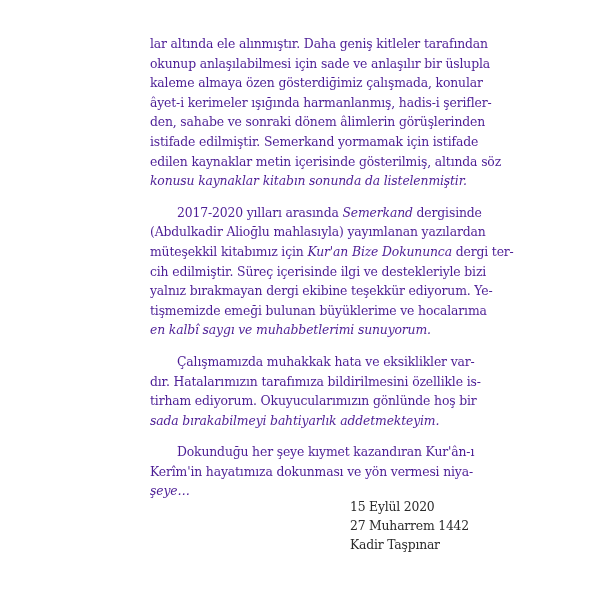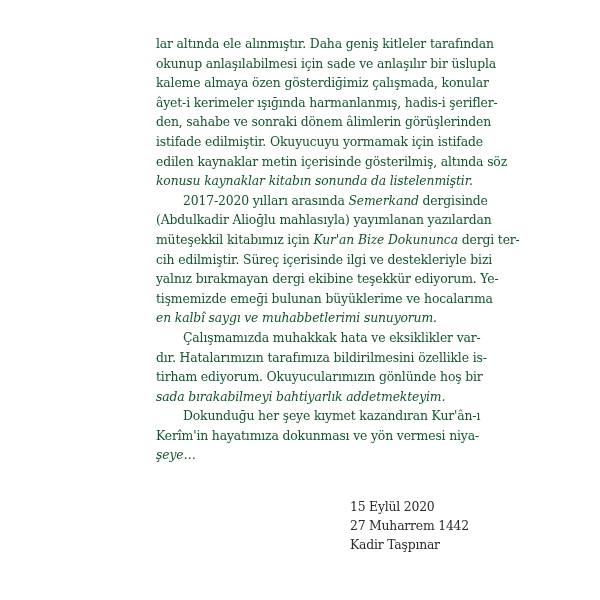--- a/index.html
+++ b/index.html
@@ -1,24 +1,24 @@
 <!DOCTYPE html>
 <html><head>
 <meta charset="utf-8">
 <style>
   html, body { margin:0; padding:0; background:#ffffff; }
   body { width:600px; height:600px; position:relative; overflow:hidden; }
   .page {
-    position:absolute; left:156px; top:34px; width:321px;
+    position:absolute; left:150px; top:34px; width:321px;
     font-family:"DejaVu Serif", "Liberation Serif", serif;
-    font-size:12.4px; line-height:19.6px; color:#14532d;
+    font-size:12.4px; line-height:19.6px; color:#4c1d95;
     text-align:justify; letter-spacing:-0.15px;
   }
   .page p { margin:0; }
-  .page p.gap { margin-top:0; }
+  .page p.gap { margin-top:12px; }
   .line { display:block; text-align:justify; text-align-last:justify; white-space:nowrap; }
   .line.last { text-align-last:left;font-style:italic; }
   em { font-style:italic; }
   .sig {
     position:absolute; left:350px; width:120px; top:497px;
     font-family:"DejaVu Serif", "Liberation Serif", serif;
     font-size:12.4px; line-height:19.2px; color:#2a2a2a; text-align:left;
     letter-spacing:-0.2px;
   }
   .sig div { white-space:nowrap; }
@@ -26,21 +26,21 @@
 </head>
 <body>
 
 <div class="page">
   <p>
     <span class="line">lar altında ele alınmıştır. Daha geniş kitleler tarafından</span>
     <span class="line">okunup anlaşılabilmesi için sade ve anlaşılır bir üslupla</span>
     <span class="line">kaleme almaya özen gösterdiğimiz çalışmada, konular</span>
     <span class="line">âyet-i kerimeler ışığında harmanlanmış, hadis-i şerifler-</span>
     <span class="line">den, sahabe ve sonraki dönem âlimlerin görüşlerinden</span>
-    <span class="line">istifade edilmiştir. Okuyucuyu yormamak için istifade</span>
+    <span class="line">istifade edilmiştir. Semerkand yormamak için istifade</span>
     <span class="line">edilen kaynaklar metin içerisinde gösterilmiş, altında söz</span>
     <span class="line last">konusu kaynaklar kitabın sonunda da listelenmiştir.</span>
   </p>
 
   <p class="gap">
     <span class="line" style="padding-left:27px;"><span>2017-2020 yılları arasında </span><em>Semerkand</em><span> dergisinde</span></span>
     <span class="line">(Abdulkadir Alioğlu mahlasıyla) yayımlanan yazılardan</span>
     <span class="line"><span>müteşekkil kitabımız için </span><em>Kur'an Bize Dokununca</em><span> dergi ter-</span></span>
     <span class="line">cih edilmiştir. Süreç içerisinde ilgi ve destekleriyle bizi</span>
     <span class="line">yalnız bırakmayan dergi ekibine teşekkür ediyorum. Ye-</span>

